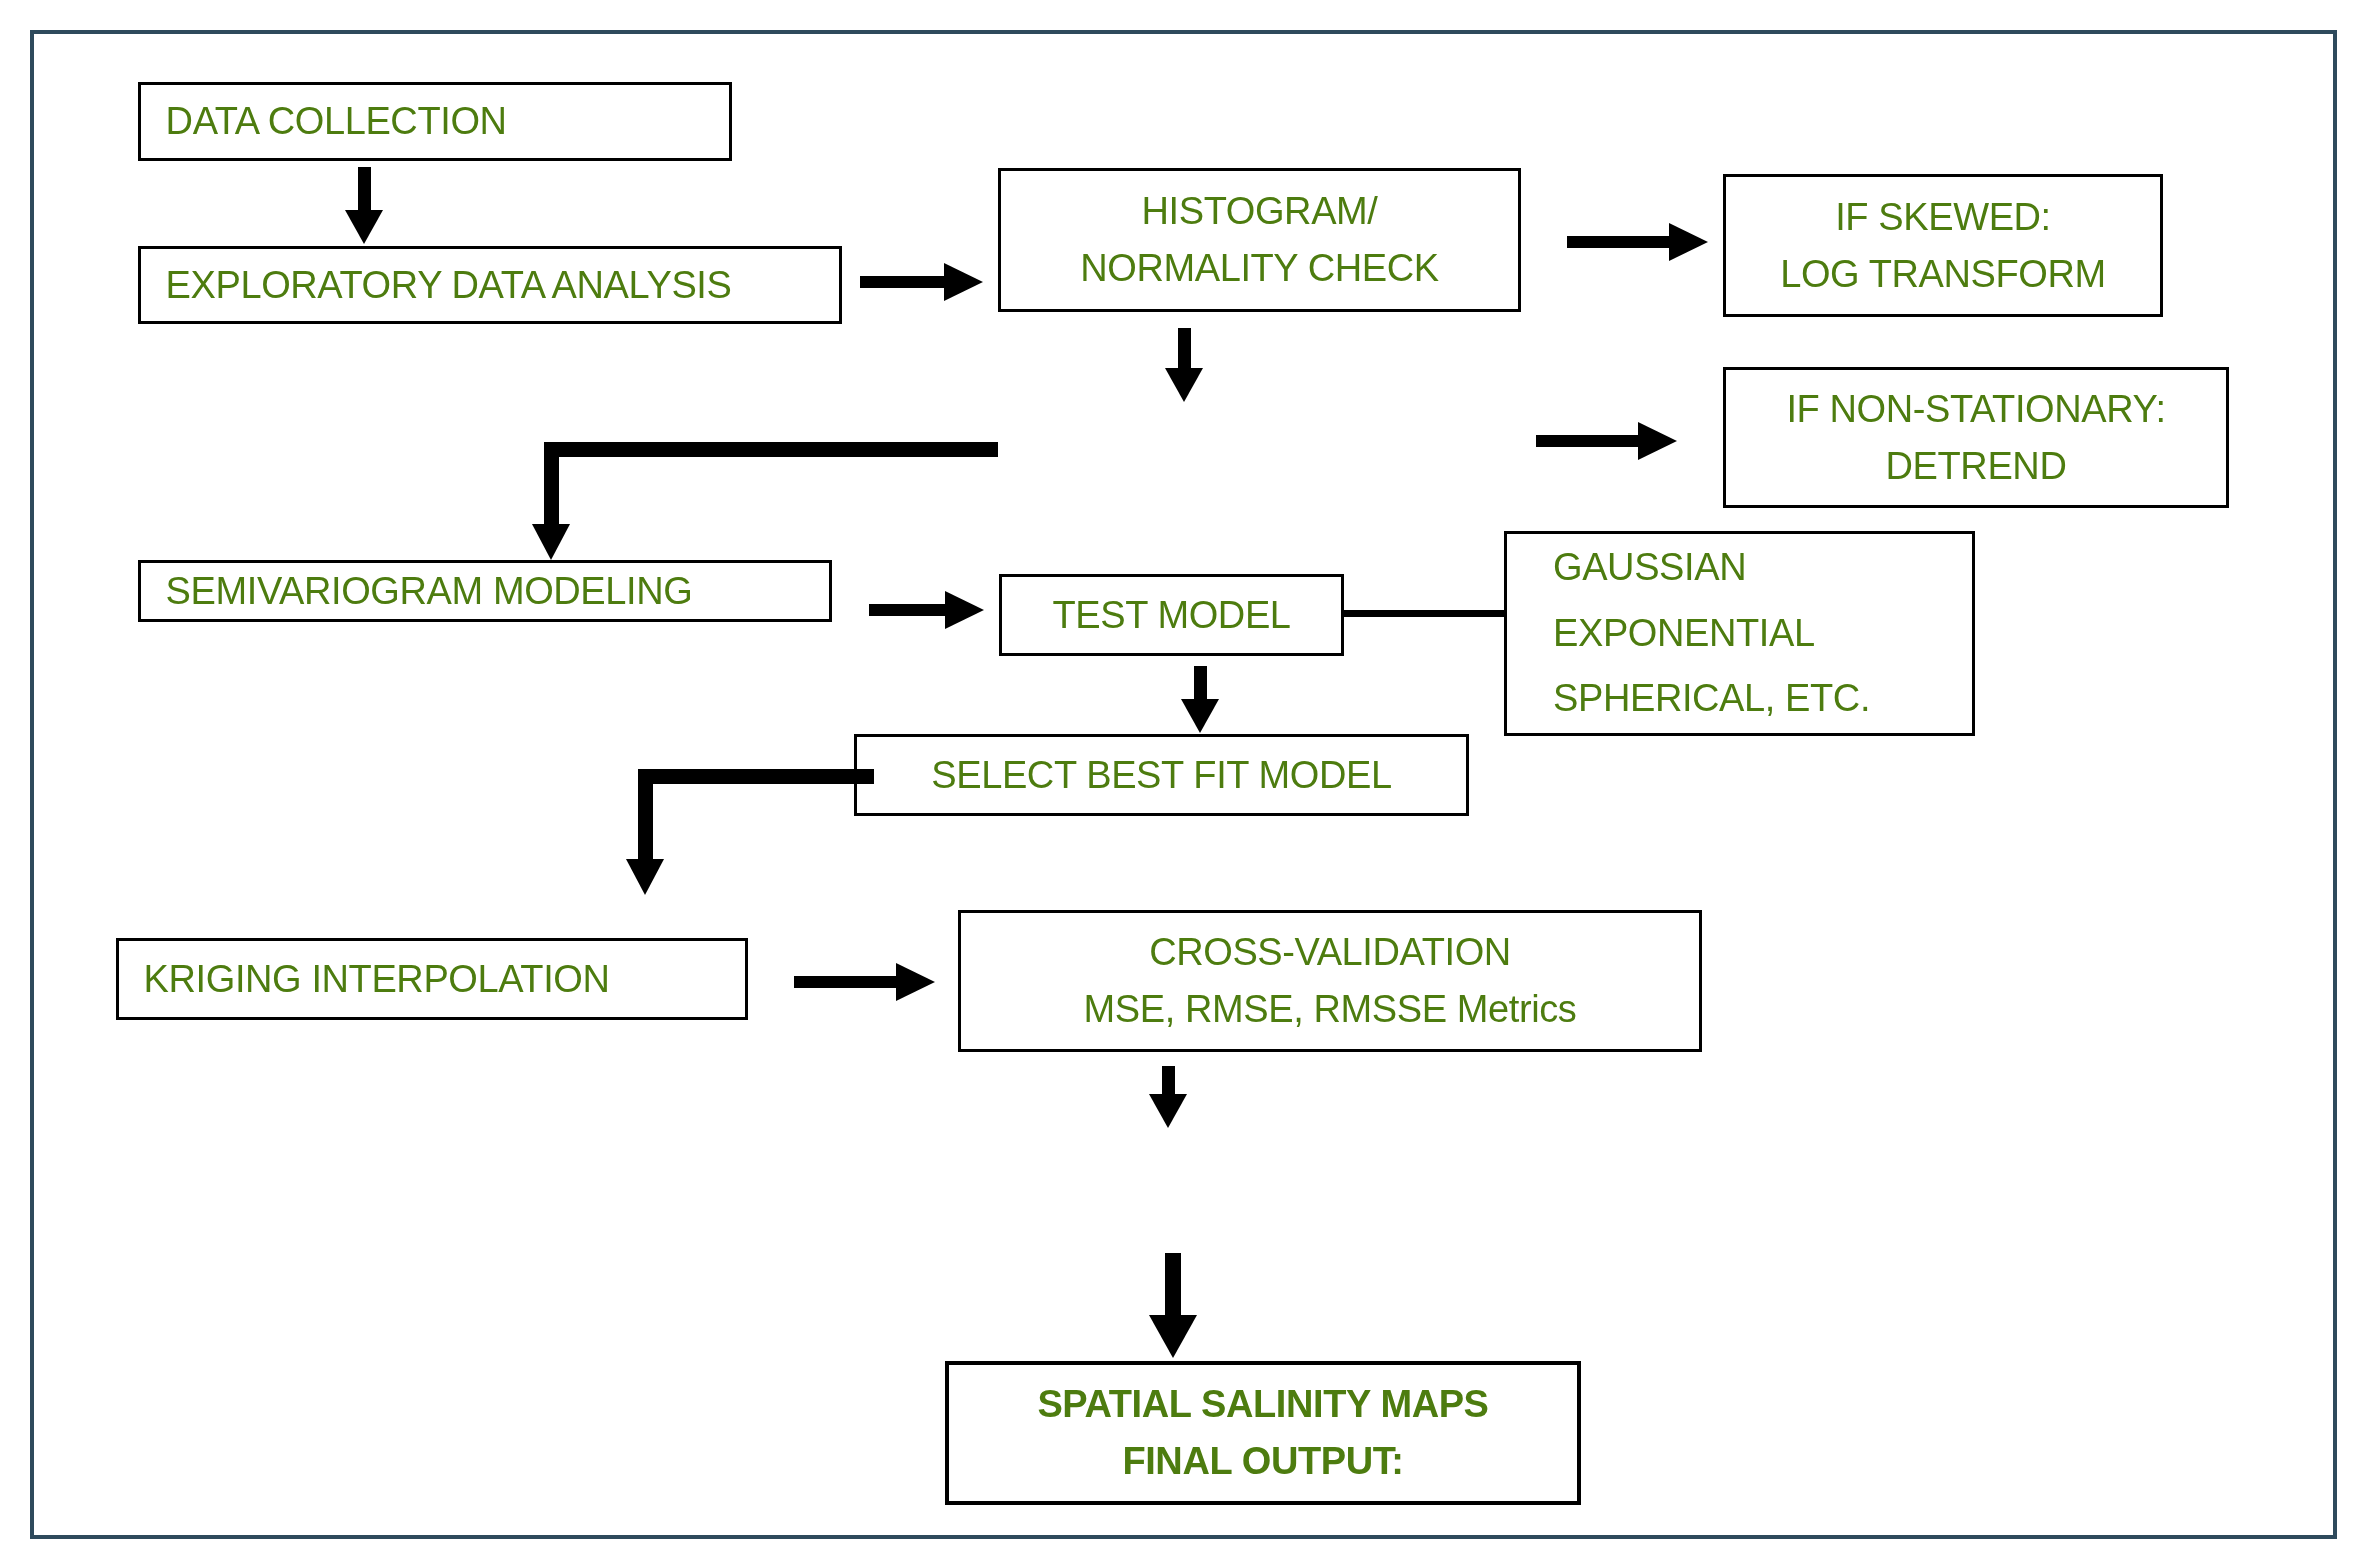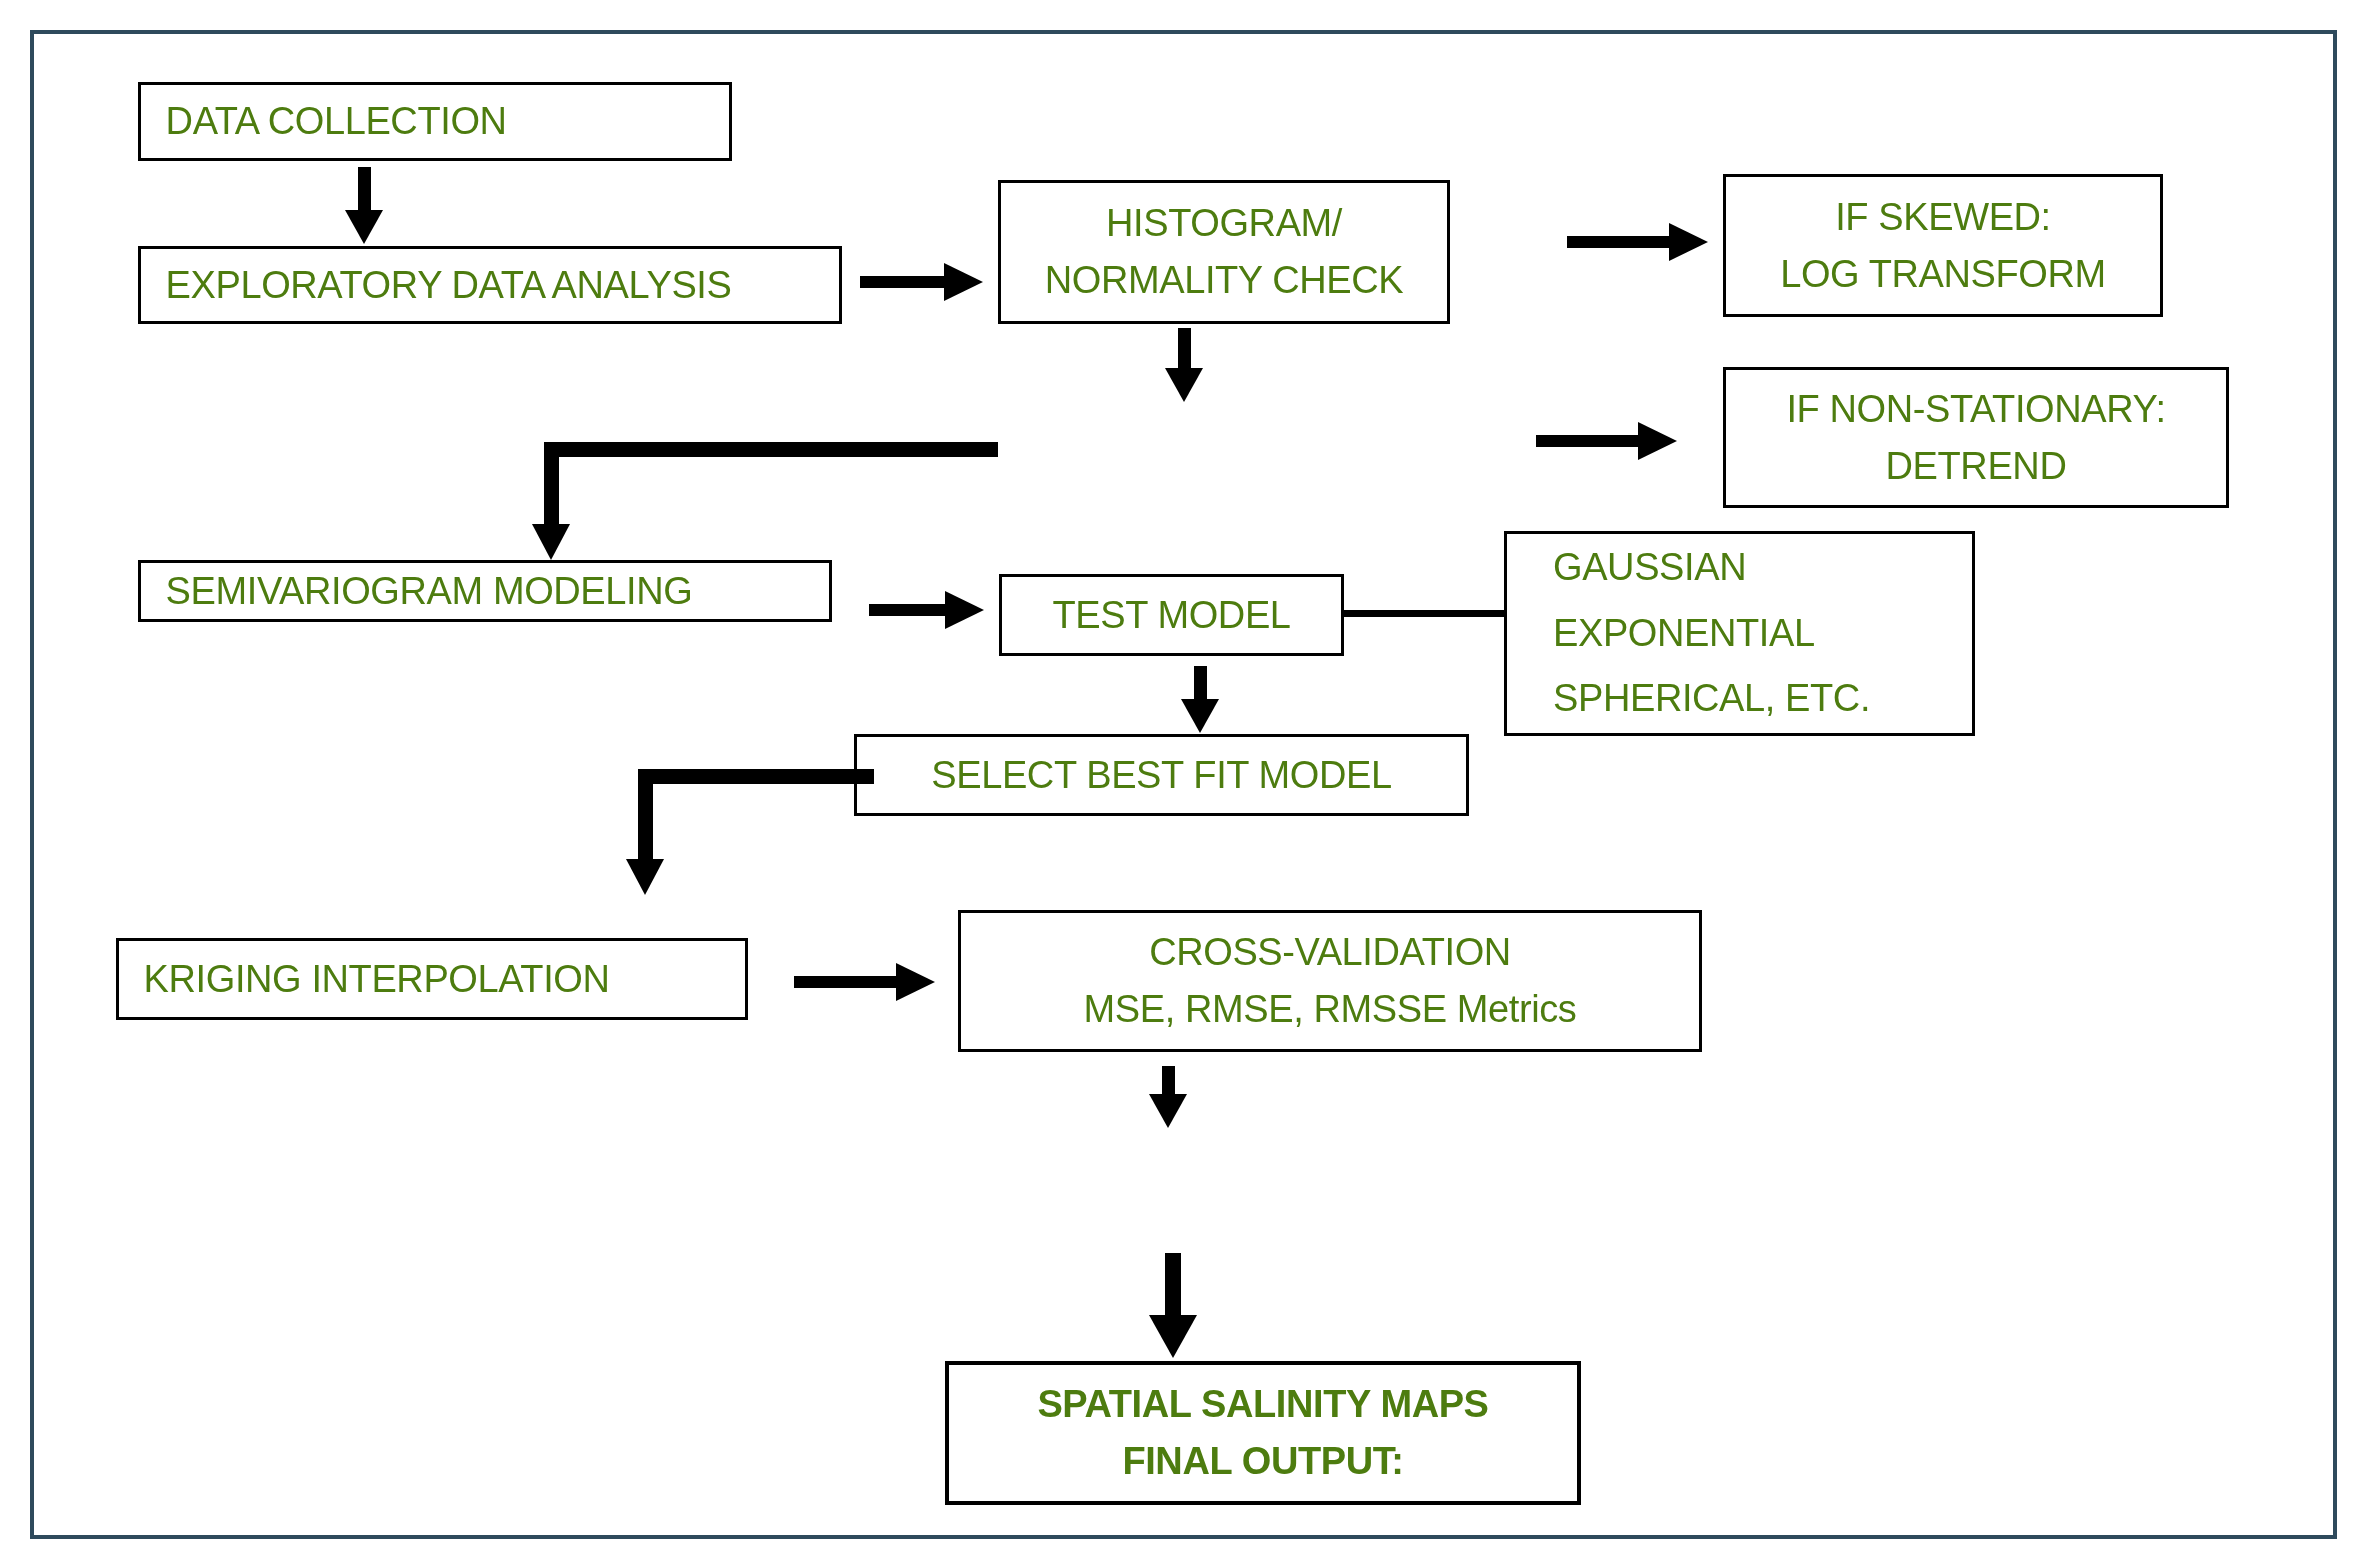--- a/index.html
+++ b/index.html
@@ -48,21 +48,21 @@
   <div class="frame"></div>
 
   <div class="node align-left" style="left:138px;top:82px;width:594px;height:79px">
     <span>DATA COLLECTION</span>
   </div>
 
   <div class="node align-left" style="left:138px;top:246px;width:704px;height:78px">
     <span>EXPLORATORY DATA ANALYSIS</span>
   </div>
 
-  <div class="node" style="left:998px;top:180px;width:452px;height:144px">
+  <div class="node" style="left:998px;top:168px;width:523px;height:144px">
     <span>HISTOGRAM/</span>
     <span>NORMALITY CHECK</span>
   </div>
 
   <div class="node" style="left:1723px;top:174px;width:440px;height:143px">
     <span>IF SKEWED:</span>
     <span>LOG TRANSFORM</span>
   </div>
 
 

